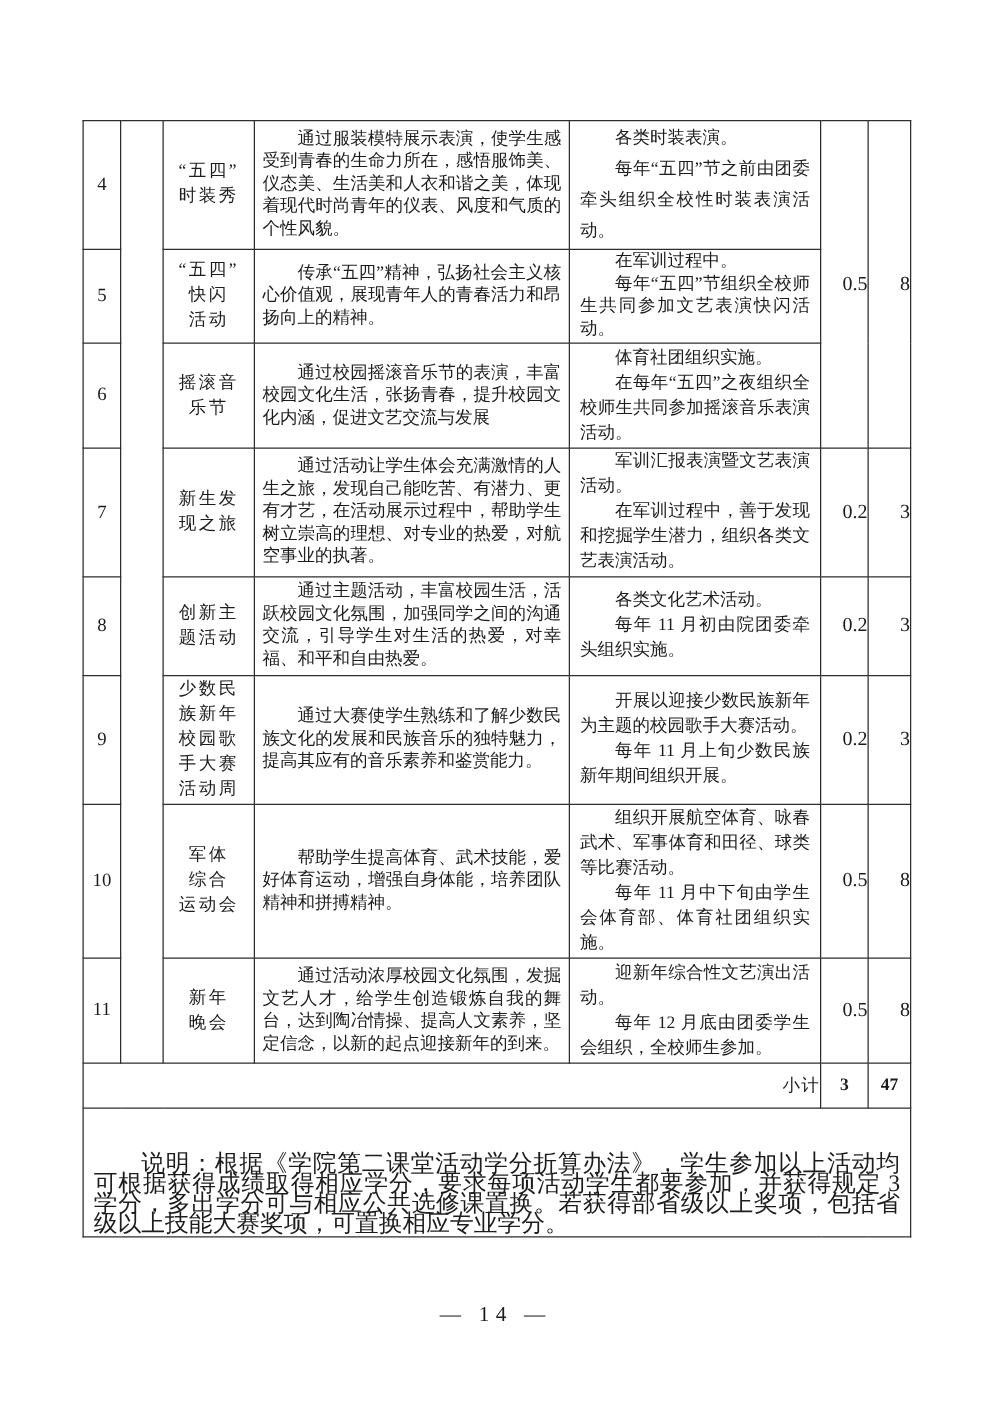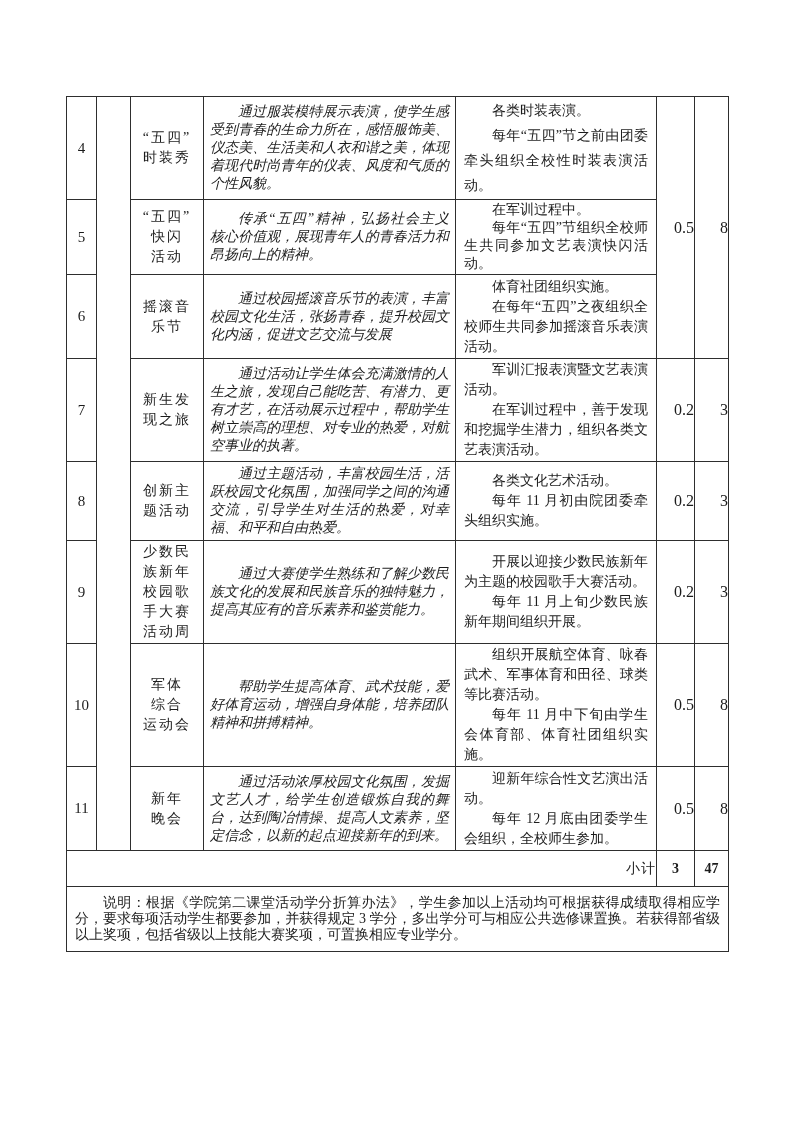--- a/index.html
+++ b/index.html
@@ -40,21 +40,21 @@
 
   td.num { text-align: center; font-size: 15px; }
   td.name {
     text-align: center;
     white-space: pre-line;
     line-height: 20px;
     letter-spacing: 2px;
     padding: 1px 0;
     margin-top: 20px;
   }
-  td.desc { padding: 1px 6px; font-style: italic; }
+  td.desc { padding: 1px 6px; }
   td.desc p {
     text-indent: 2em;
     text-align: justify;
     line-height: 18px;
   }
   td.org { padding: 1px 8px; }
   td.org p {
     text-indent: 2em;
     text-align: justify;
     line-height: 20px;
@@ -62,21 +62,22 @@
   tr.r4 td.org p { line-height: 25px; }
   tr.r5 td.org p { line-height: 18px; }
   td.score { text-align: right; font-size: 16px; font-family: Liberation Serif, serif; }
   td.subtotal-label { text-align: right; letter-spacing: 1px; }
   td.subtotal-val { text-align: center; font-weight: bold; }
   td.note-cell { padding: 1px 8px; vertical-align: middle; }
   td.note-cell p {
     text-indent: 2em;
     text-align: justify;
     line-height: 16px;
-    font-size: 14px;
+    font-size: 19px;
+    margin-top: 36px;
   }
   .footer {
     position: absolute;
     top: 1042px;
     left: 0;
     width: 100%;
     text-align: center;
     font-size: 17px;
     letter-spacing: 5px;
   }
@@ -217,14 +218,15 @@
         <td class="subtotal-val">47</td>
       </tr>
       <tr class="rnote">
         <td class="note-cell" colspan="7">
           <p>说明：根据《学院第二课堂活动学分折算办法》，学生参加以上活动均可根据获得成绩取得相应学分，要求每项活动学生都要参加，并获得规定 3 学分，多出学分可与相应公共选修课置换。若获得部省级以上奖项，包括省级以上技能大赛奖项，可置换相应专业学分。</p>
         </td>
       </tr>
     </tbody>
   </table>
 
+  <div class="footer">— 14 —</div>
 
 </div>
 
 </body></html>

